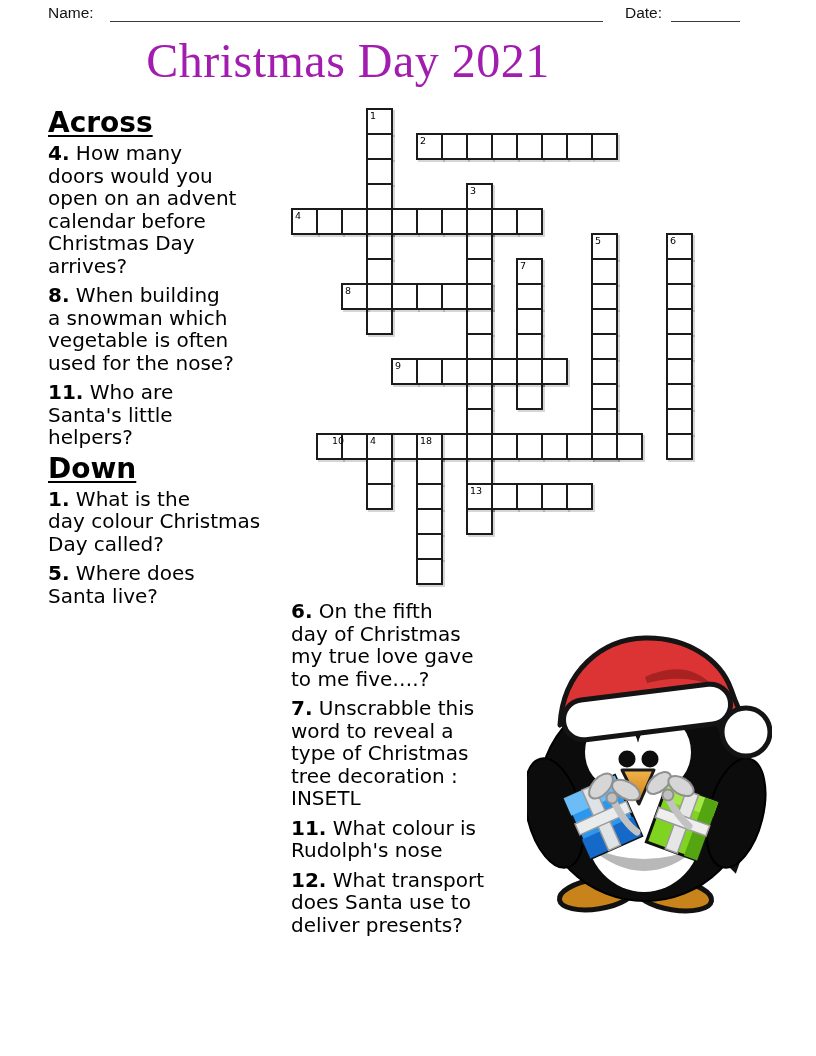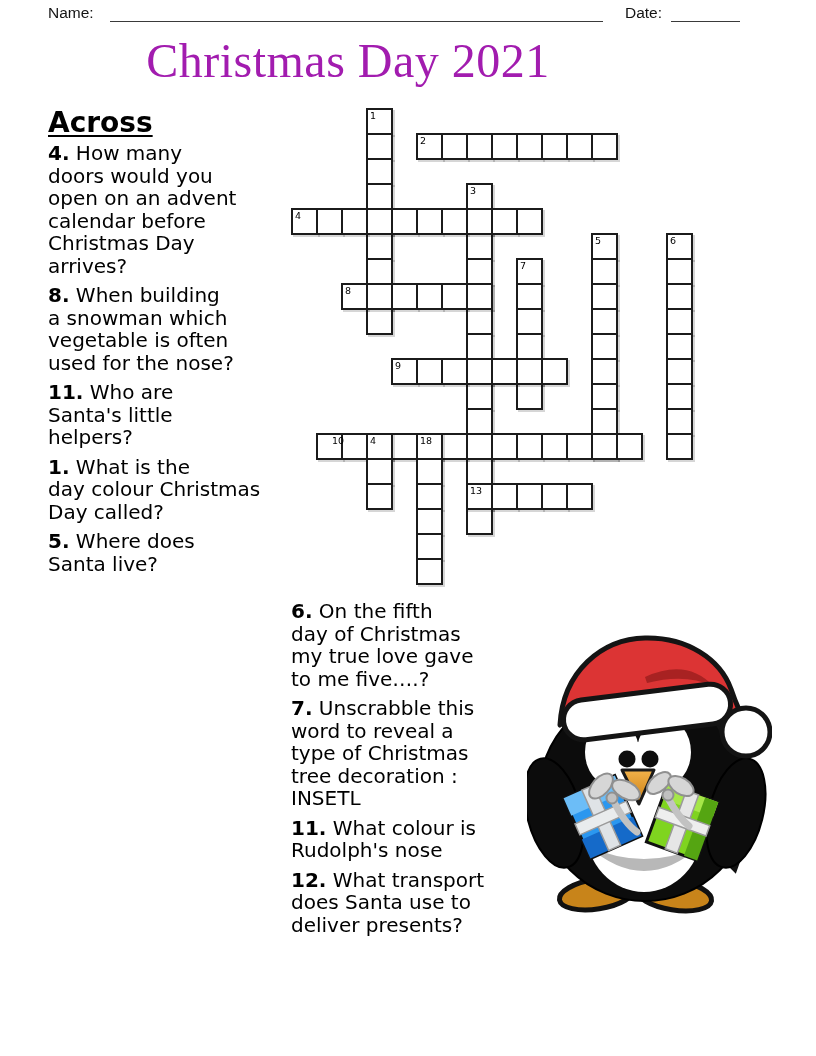--- a/index.html
+++ b/index.html
@@ -190,20 +190,21 @@
 Christmas Day
 arrives?</span></p>
       <p class="clue"><strong>8.</strong><span> When building
 a snowman which
 vegetable is often
 used for the nose?</span></p>
       <p class="clue"><strong>11.</strong><span> Who are
 Santa's little
 helpers?</span></p>
     </div>
+  <h2 class="clue-heading">Down</h2>
   <div>
       <p class="clue"><strong>1.</strong><span> What is the
 day colour Christmas
 Day called?</span></p>
       <p class="clue"><strong>5.</strong><span> Where does
 Santa live?</span></p>
     </div>
 </div>
 
 <div class="abs cluecol" id="col-mid">

